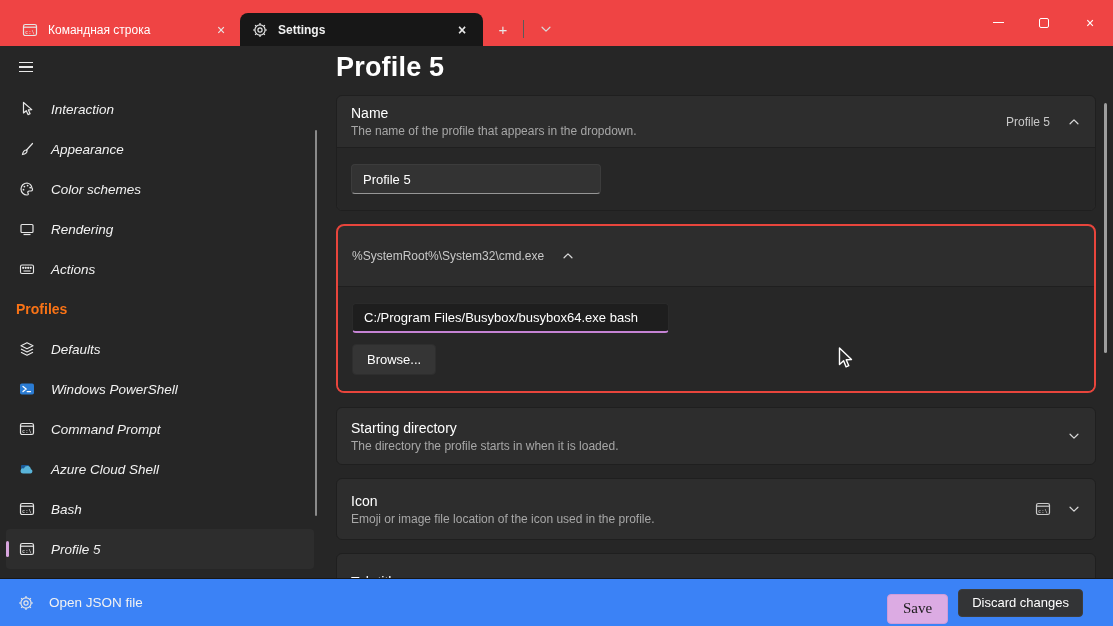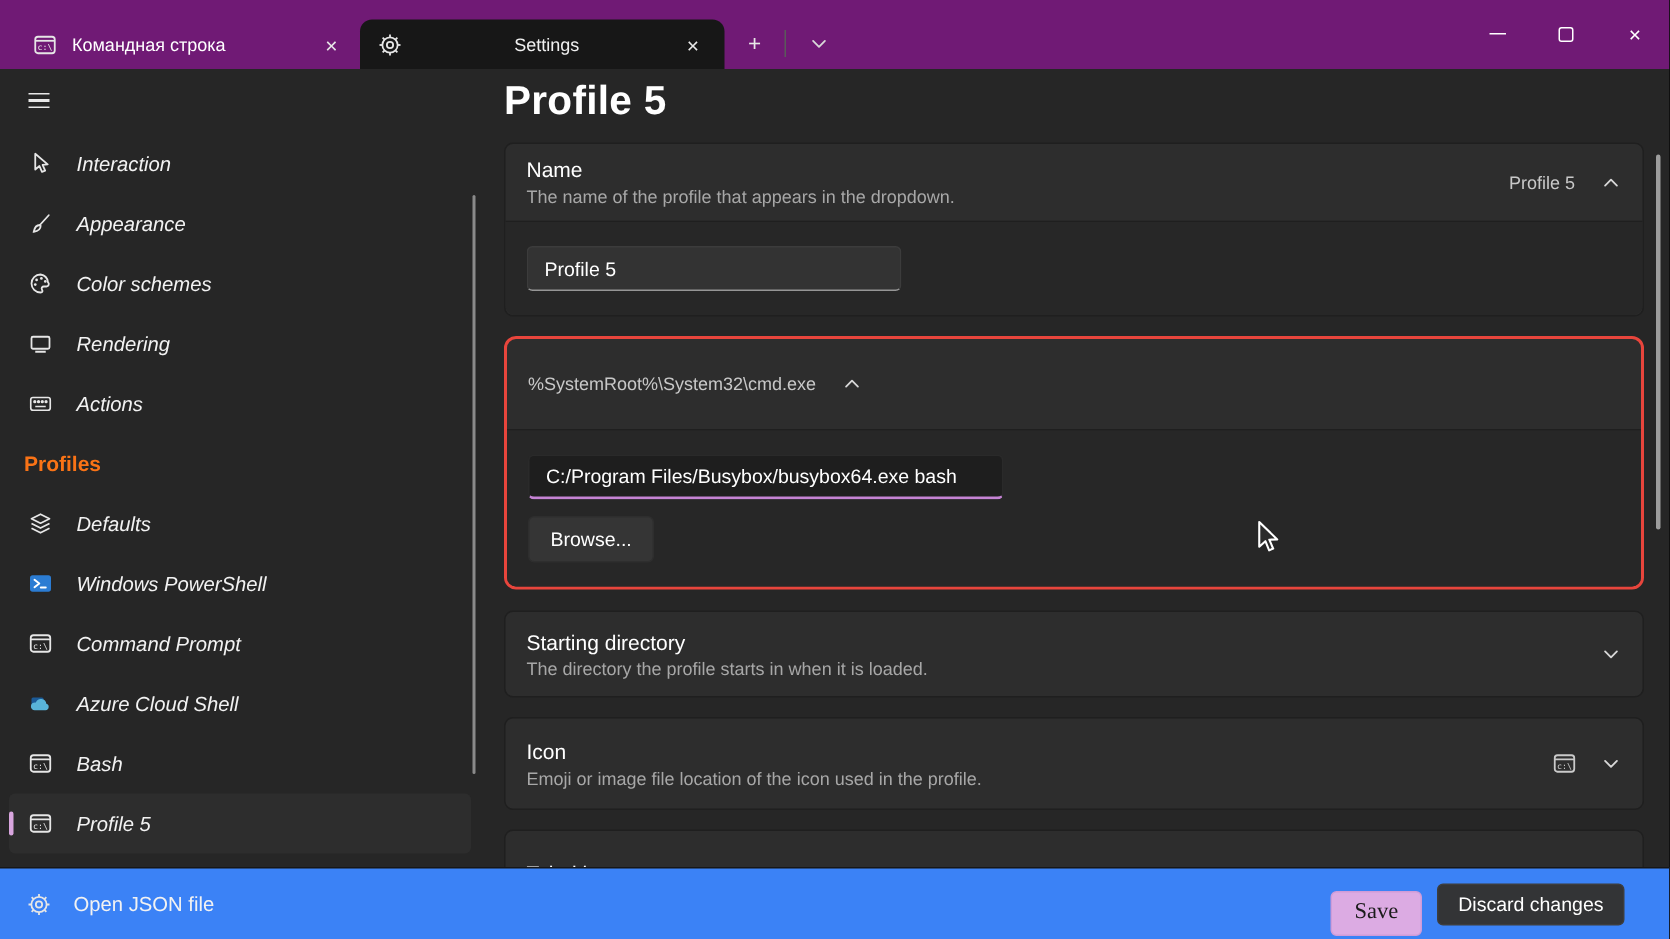--- a/index.html
+++ b/index.html
@@ -1,25 +1,25 @@
 <!DOCTYPE html>
 <html><head>
 <meta charset="utf-8">
 <style>
   * { margin:0; padding:0; box-sizing:border-box; }
   html,body { background:#000; }
   body { font-family:"Liberation Sans", sans-serif; }
   .window { position:relative; width:1113px; height:626px; background:#262626; overflow:hidden; color:#f0f0f0; }
 
   
-  .titlebar { position:absolute; top:0; left:0; right:0; height:46px; background:#701a75; display:flex; align-items:flex-end; }
+  .titlebar { position:absolute; top:0; left:0; right:0; height:46px; background:#ef4444; display:flex; align-items:flex-end; }
   .tabs { display:flex; align-items:flex-end; height:100%; }
   .tab { height:33px; display:flex; align-items:center; font-size:12px; cursor:default; }
   .tab.inactive { width:228px; margin-left:12px; color:#ffffff; padding:0 8px 0 10px; }
-  .tab.active { width:243px; background:#171717; border-radius:8px 8px 0 0; font-weight:normal; padding:0 10px 0 12px;text-align:center; }
+  .tab.active { width:243px; background:#171717; border-radius:8px 8px 0 0; font-weight:bold; padding:0 10px 0 12px; }
   .tab .tab-label { flex:1; margin-left:10px; white-space:nowrap; overflow:hidden; }
   .tab-close { width:22px; height:22px; display:flex; align-items:center; justify-content:center; color:#e8e8e8; font-size:14px; border-radius:4px; }
   .tabbar-btn { width:28px; height:26px; margin:0 2px 4px 6px; display:flex; align-items:center; justify-content:center; color:#e8e8e8; font-size:15px; border-radius:4px; }
   .tabbar-divider { width:1px; height:18px; background:#5a5a5a; margin:0 2px 8px 4px; }
   .caption-controls { position:absolute; right:0; top:0; height:45px; display:flex; }
   .caption-btn { width:46px; height:45px; display:flex; align-items:center; justify-content:center; color:#ffffff; font-size:14px; }
   .min-glyph { display:block; width:11px; height:1px; background:#fff; }
   .max-glyph { display:block; width:10px; height:10px; border:1px solid #fff; border-radius:2px; }
 
   

